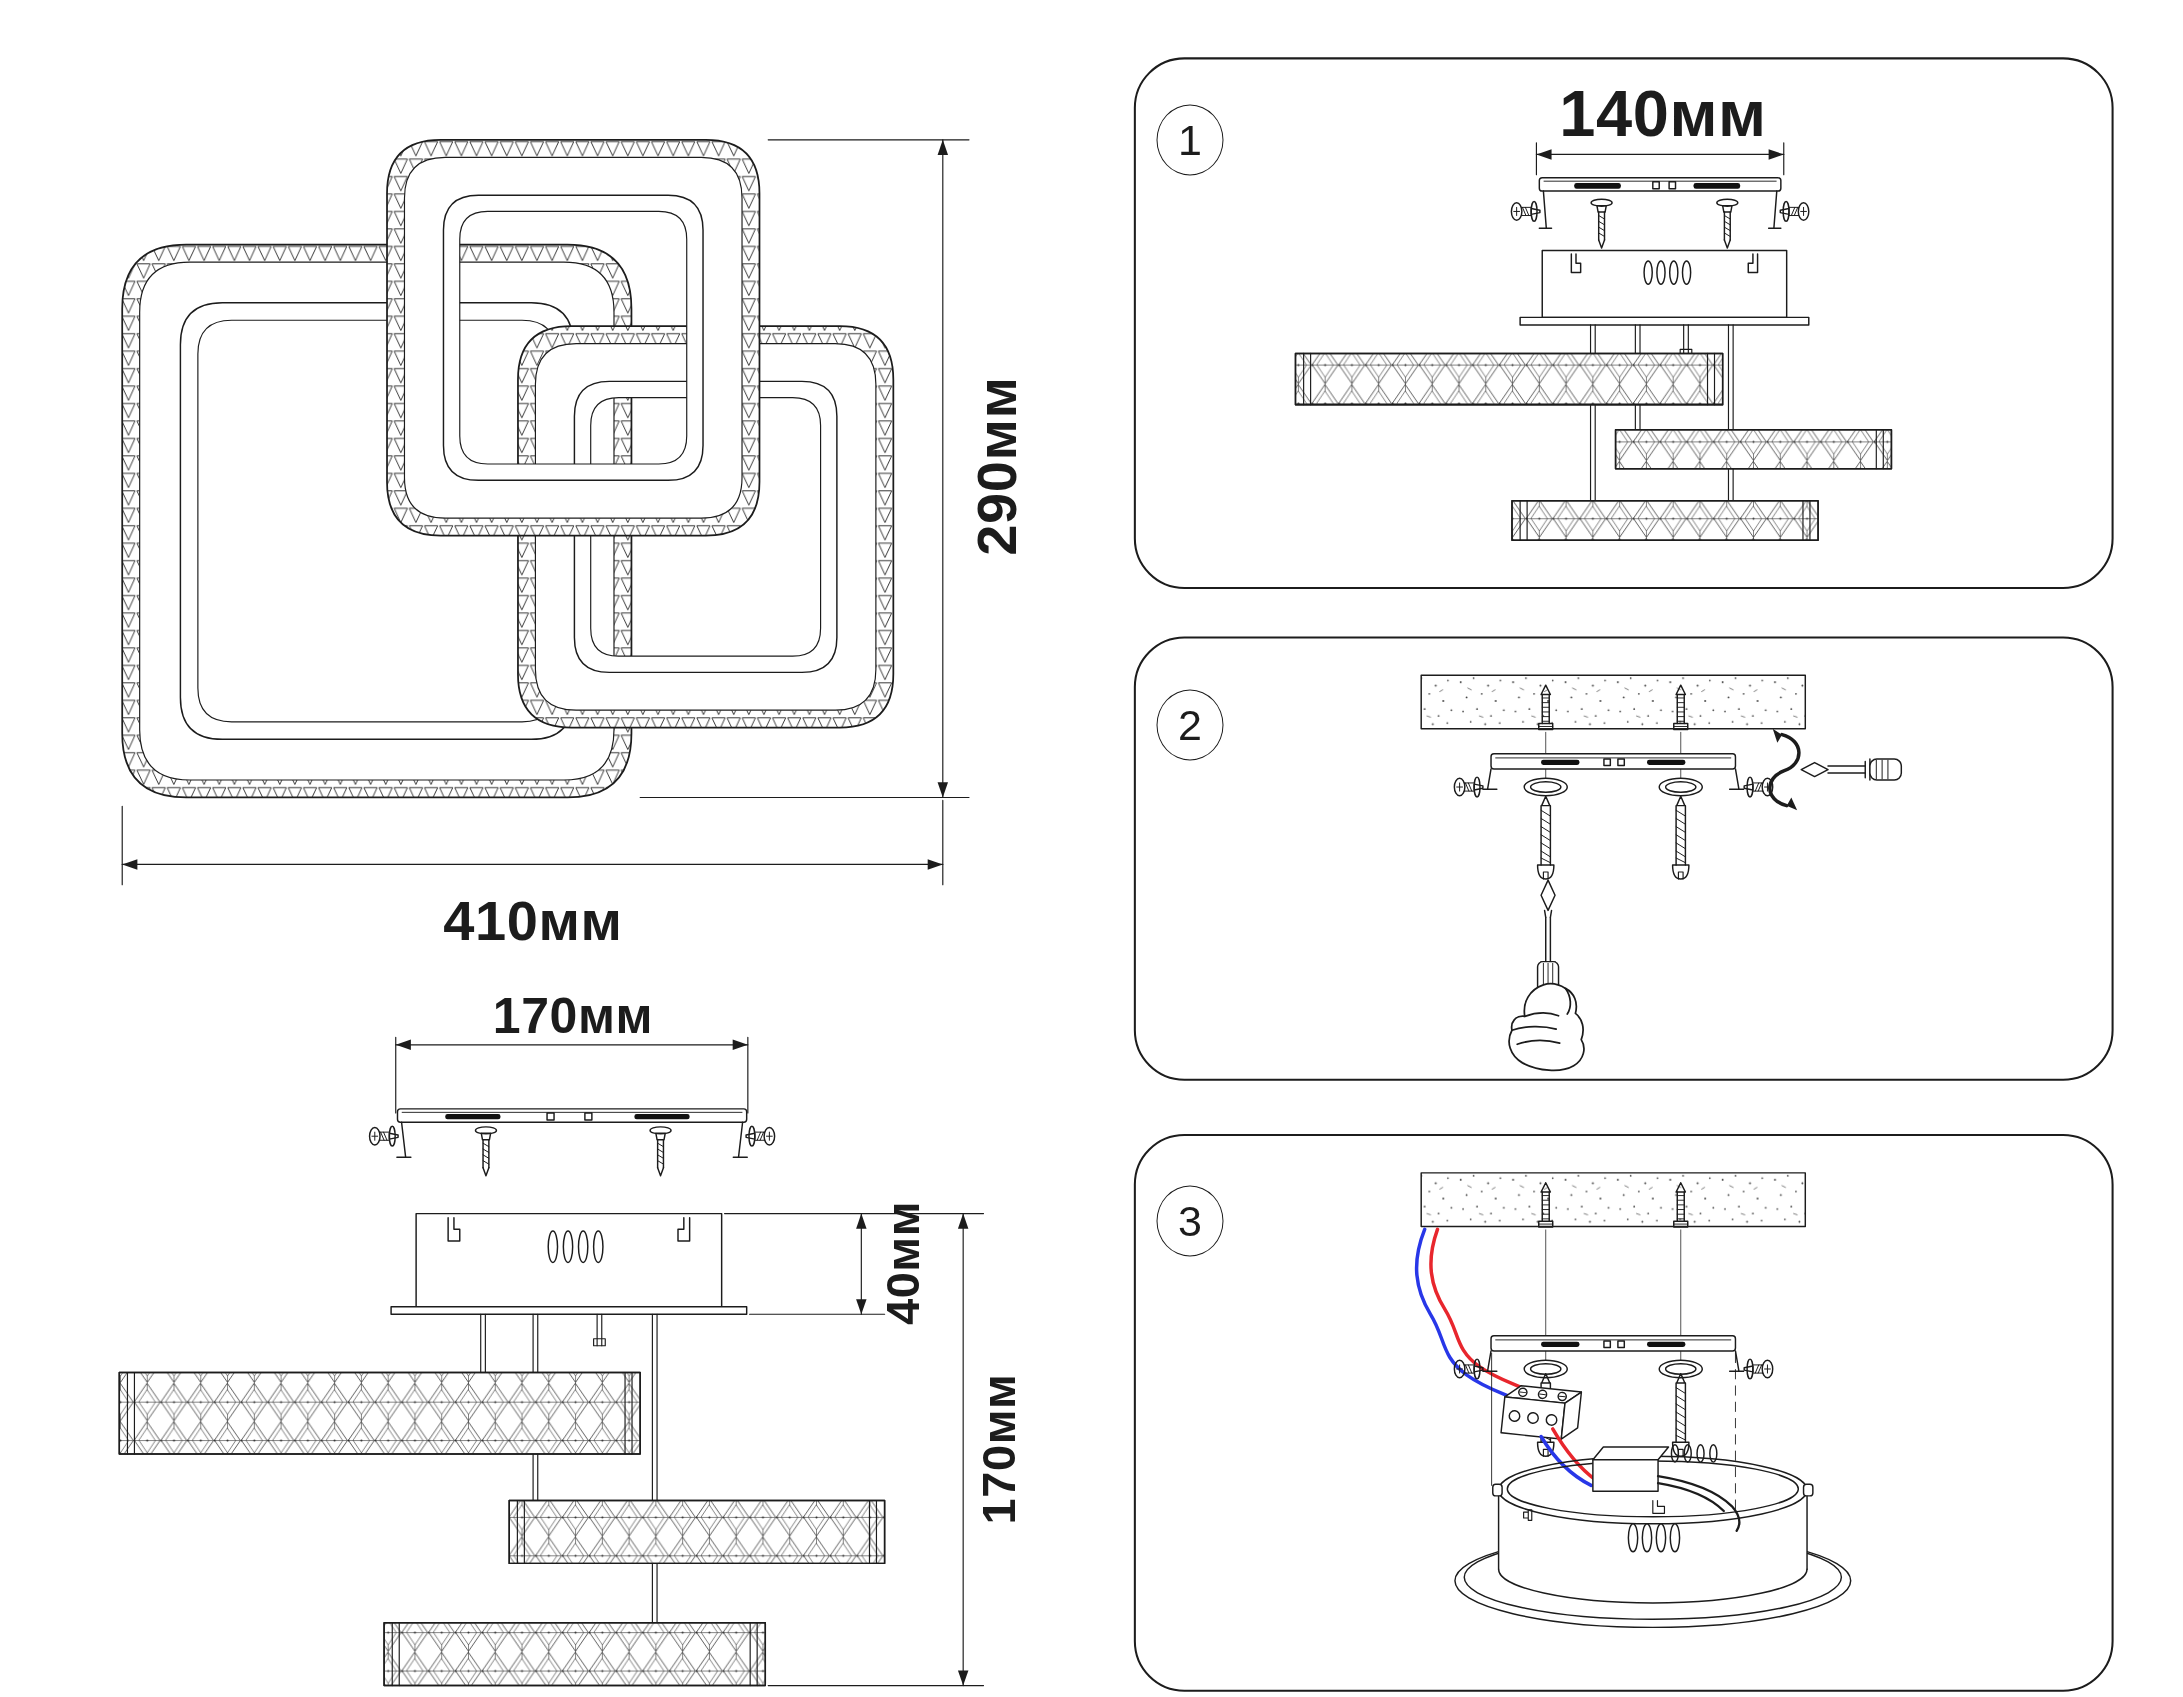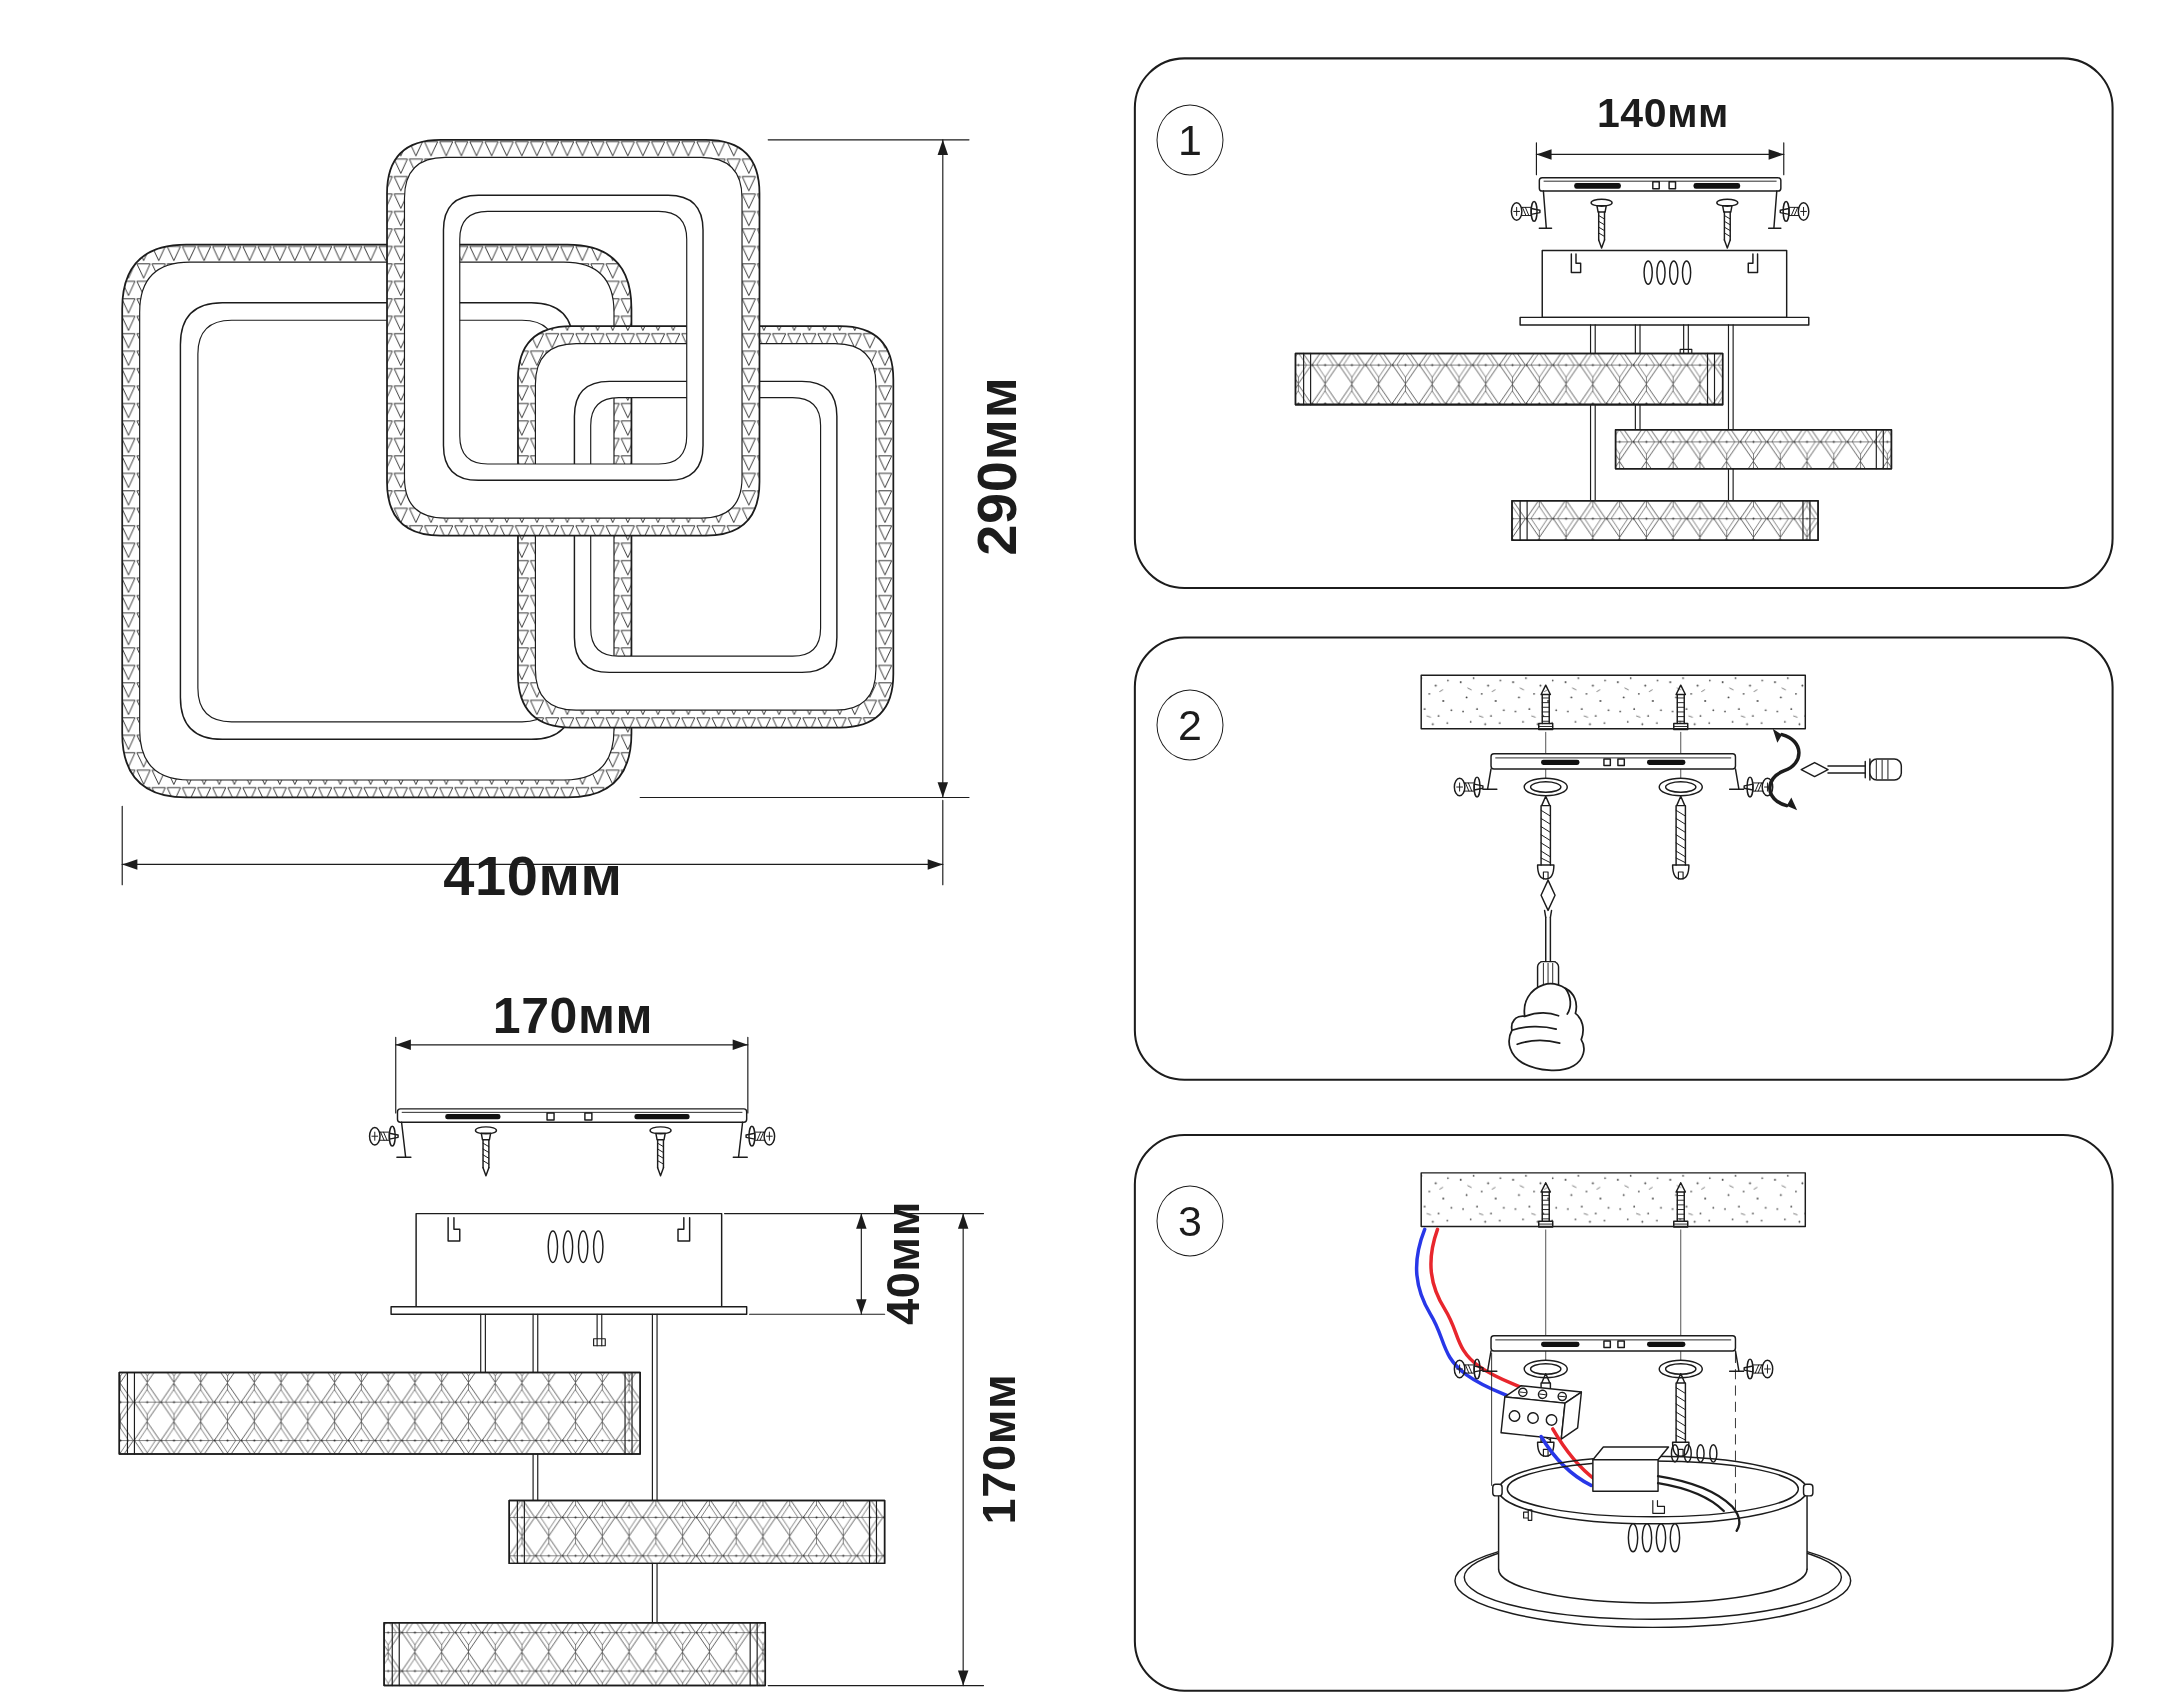--- a/index.html
+++ b/index.html
@@ -369,25 +369,25 @@
       <path d="M2840,2578 v22 h20 v-12 h-12 v-10" stroke-width="2"></path>
       <ellipse cx="2806" cy="2642" rx="8" ry="24"></ellipse>
           <ellipse cx="2830" cy="2642" rx="8" ry="24"></ellipse>
       <ellipse cx="2854" cy="2642" rx="8" ry="24"></ellipse>
           <ellipse cx="2878" cy="2642" rx="8" ry="24"></ellipse>
       <path d="M2618,2598 h8 v10 h-8 Z M2626,2594 h6 v18 h-6 Z" stroke-width="2"></path>
     </g>
   </g>
 </svg>
 
-<div class="dim" style="left:533px;top:875px;font-size:56px;">410мм</div>
+<div class="dim" style="left:533px;top:920px;font-size:56px;">410мм</div>
 <div class="dim rot" style="left:996px;top:466px;font-size:56px;">290мм</div>
 <div class="dim" style="left:573px;top:1016px;font-size:50px;">170мм</div>
 <div class="dim rot" style="left:902px;top:1263px;font-size:47px;">40мм</div>
 <div class="dim rot" style="left:998px;top:1449px;font-size:47px;">170мм</div>
-<div class="dim" style="left:1663px;top:113px;font-size:41px;">140мм</div>
+<div class="dim" style="left:1663px;top:113px;font-size:65px;">140мм</div>
 
 <div class="step" style="left:1190px;top:140px;">1</div>
 <div class="step" style="left:1190px;top:725px;">2</div>
 <div class="step" style="left:1190px;top:1221px;">3</div>
 
 </div>
 
 
 </body></html>

